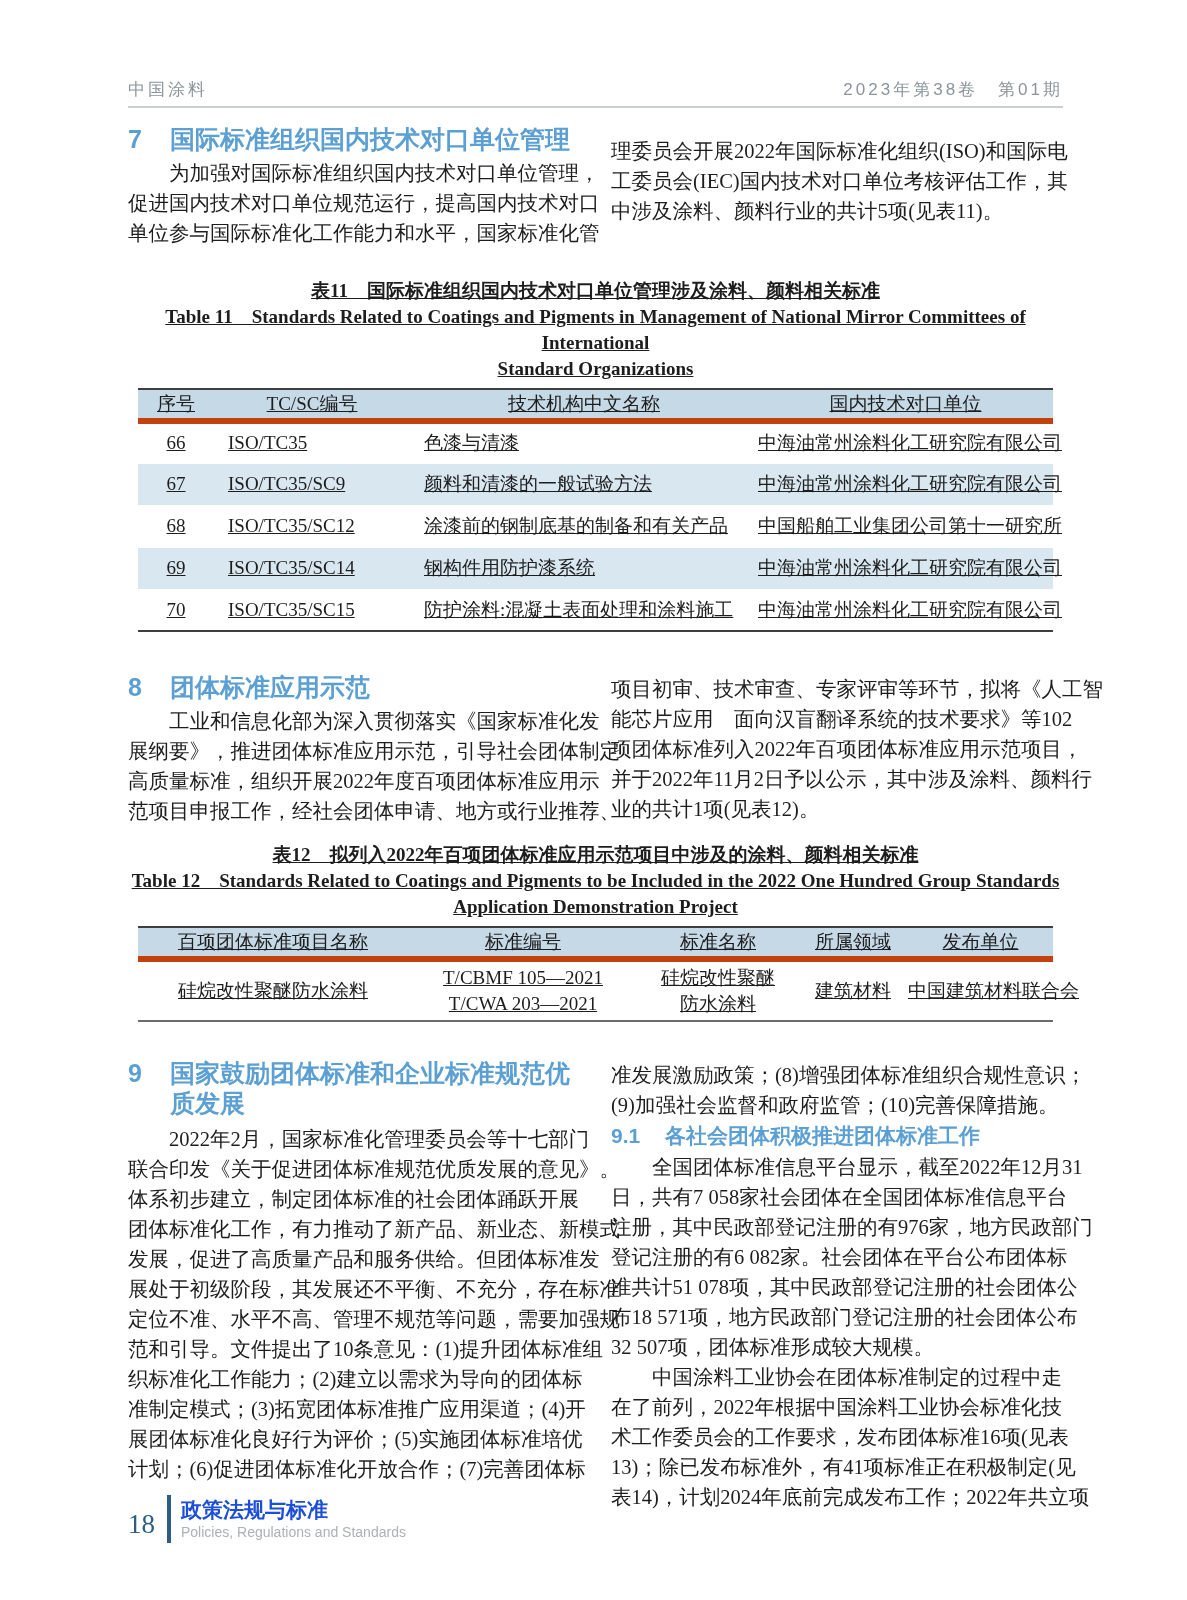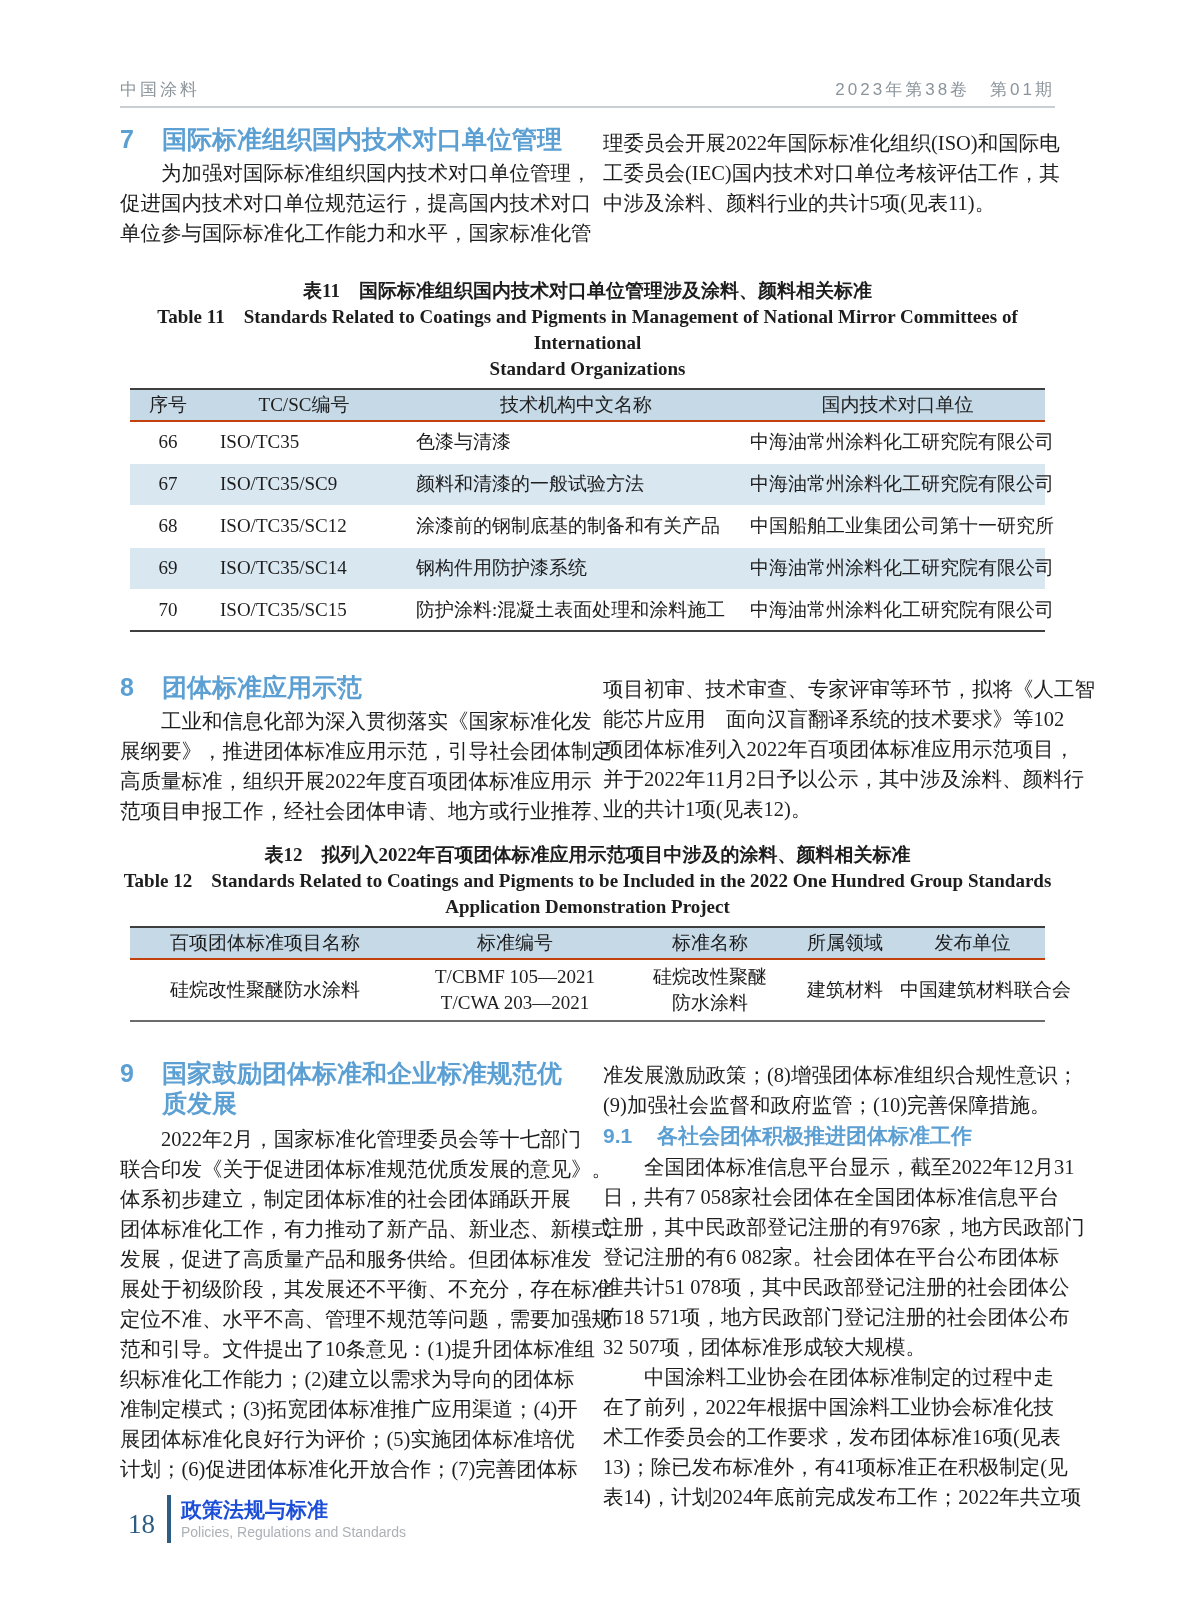--- a/index.html
+++ b/index.html
@@ -2,21 +2,21 @@
 <html><head>
 <meta charset="utf-8">
 <style>
   * { margin:0; padding:0; box-sizing:border-box; }
   html,body { background:#ffffff; }
   .page {
     position:relative; width:1187px; height:1600px; margin:0 auto;
     background:#ffffff; overflow:hidden;
     font-family:"Liberation Serif","DejaVu Serif",serif; color:#1d1d1d;
   }
-  .content { position:absolute; left:120px; top:0; width:935px; }
+  .content { position:absolute; left:128px; top:0; width:935px; }
 
   
   .pageheader {
     display:flex; justify-content:space-between; align-items:flex-end;
     padding-top:78px; padding-bottom:5px; border-bottom:2px solid #c9ced3;
     font-family:"Liberation Sans","DejaVu Sans",sans-serif;
     font-size:17px; color:#8b949b; letter-spacing:3px;
   }
 
   
@@ -29,29 +29,29 @@
   .sec-title-text { width:410px; }
 
   
   .cols { display:flex; gap:31px; }
   .col { width:452px; }
   .col .para { margin-top:4px; }
   .line { font-size:20.5px; line-height:30px; white-space:nowrap; }
   .indent { text-indent:2em; }
 
   
-  .tblwrap { margin-top:30px; }
+  .tblwrap { margin-top:30px;text-decoration:underline; }
   .tbl-title-cn { text-align:center; font-weight:bold; font-size:19px; line-height:26px; }
   .tbl-title-en { text-align:center; font-weight:bold; font-size:19px; line-height:26px; }
   table { width:915px; margin:6px auto 0; border-collapse:collapse; table-layout:fixed; }
   .t11 { border-top:2.5px solid #3f3f3f; border-bottom:2.5px solid #3f3f3f; }
   .t12 { border-top:2.5px solid #3f3f3f; border-bottom:2px solid #6c6c6c; }
   th {
     background:#c6d9e7; font-weight:normal; font-size:19px; height:32px;
-    border-bottom:2px solid #c2410c; text-align:center;
+    border-bottom:6px solid #c2410c; text-align:center;
   }
   td { font-size:19px; height:42px; text-align:center; white-space:nowrap; border-bottom:1.5px solid #ffffff; }
   tr.alt td { background:#d9e7f1; }
   .t11 .c1 { width:76px; }
   .t11 .c2 { width:196px; }
   .t11 .c3 { width:348px; }
   .t11 .c4 { width:295px; }
   .t11 td.c2 { text-align:left; padding-left:14px; }
   .t11 td.c3 { text-align:left; padding-left:14px; }
   .t12 .c1 { width:270px; }
@@ -98,21 +98,21 @@
             <span class="sec-num">7</span>
             <span class="sec-title-text">国际标准组织国内技术对口单位管理</span>
           </div>
           <div class="para">
             <div class="line indent">为加强对国际标准组织国内技术对口单位管理，</div>
             <div class="line">促进国内技术对口单位规范运行，提高国内技术对口</div>
             <div class="line">单位参与国际标准化工作能力和水平，国家标准化管</div>
           </div>
         </div>
         <div class="col">
-          <div class="para" style="margin-top:4px;">
+          <div class="para" style="margin-top:12px;">
             <div class="line">理委员会开展2022年国际标准化组织(ISO)和国际电</div>
             <div class="line">工委员会(IEC)国内技术对口单位考核评估工作，其</div>
             <div class="line">中涉及涂料、颜料行业的共计5项(见表11)。</div>
           </div>
         </div>
       </div>
     </div>
 
     <div class="tblwrap">
       <div class="tbl-title-cn">表11　国际标准组织国内技术对口单位管理涉及涂料、颜料相关标准</div>

